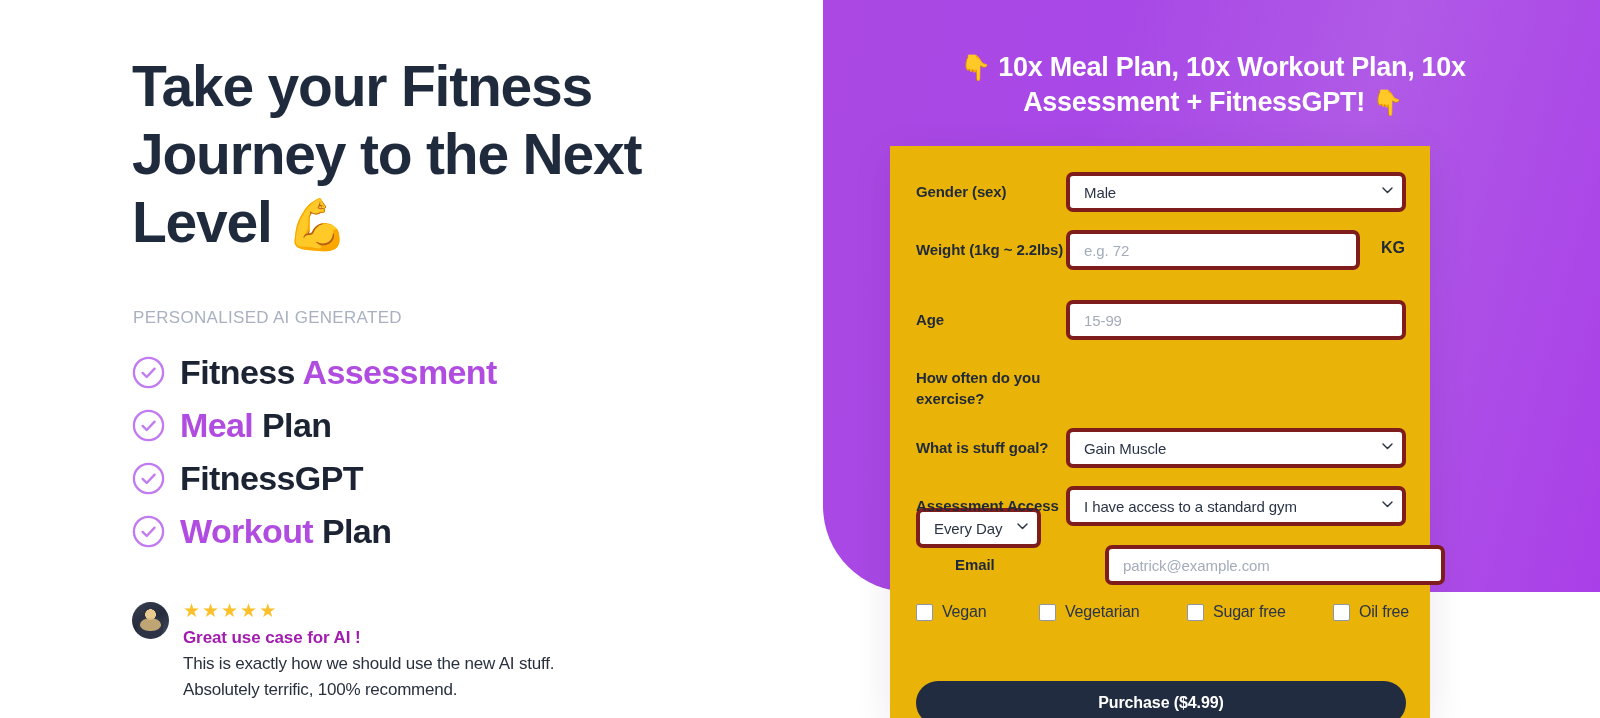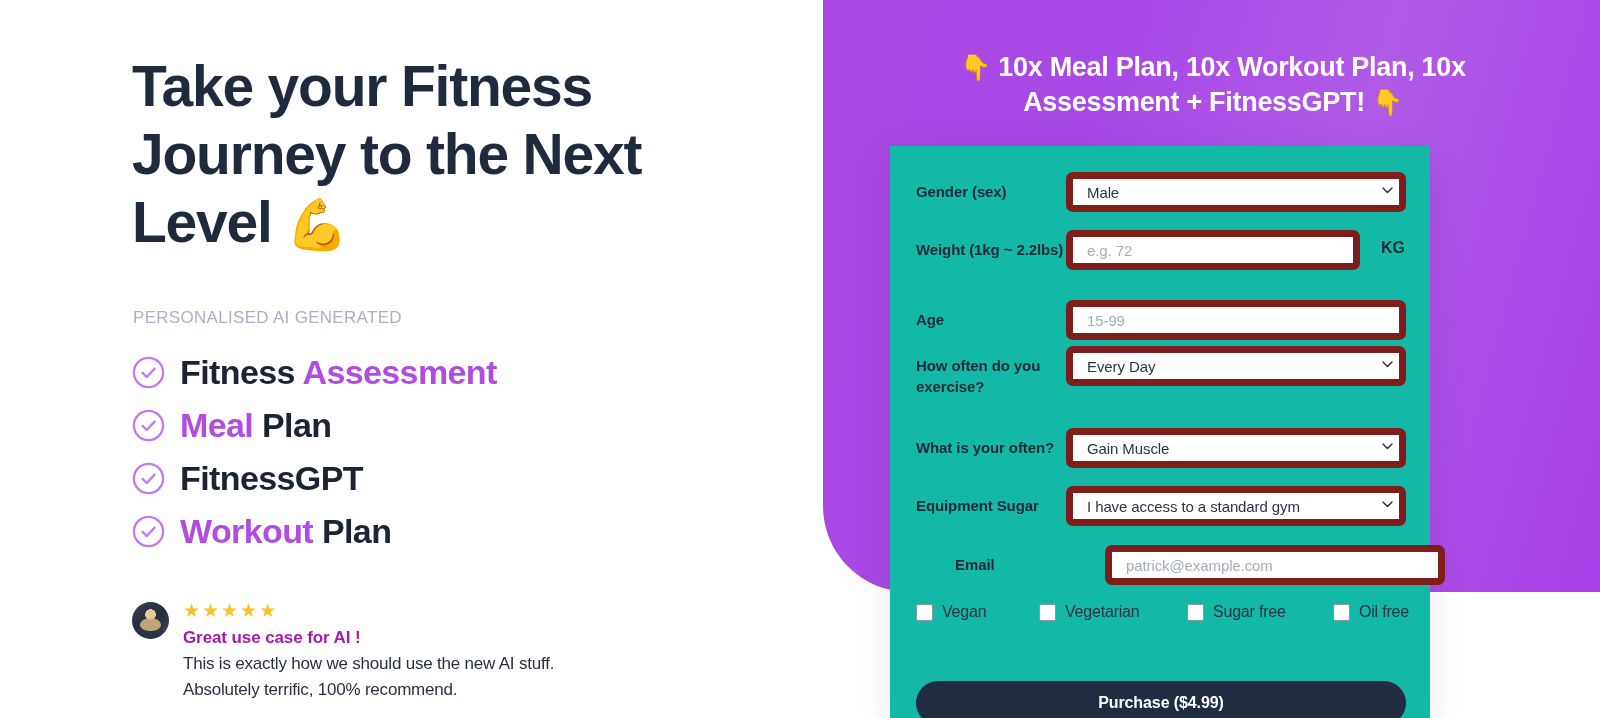--- a/index.html
+++ b/index.html
@@ -136,21 +136,21 @@
   }
   .point-emoji { font-size: 25px; }
 
   
   .form-card {
     position: absolute;
     left: 890px;
     top: 146px;
     width: 540px;
     height: 572px;
-    background: #14b8a6;
+    background: #eab308;
     box-shadow: 0 10px 36px rgba(40, 20, 70, 0.10);
   }
 
   .form-row {
     position: absolute;
     left: 26px;
     width: 490px;
     display: flex;
     align-items: flex-start;
   }
@@ -162,21 +162,21 @@
     color: #1f2937;
     line-height: 21px;
     padding-top: 9px;
     letter-spacing: -0.1px;
   }
   .field-wrap { position: relative; flex: 1 1 auto; }
 
   .control {
     width: 100%;
     height: 40px;
-    border: 7px solid #7f1d1d;
+    border: 4px solid #7f1d1d;
     border-radius: 7px;
     background: #ffffff;
     font-size: 15px;
     color: #2b3445;
     padding: 0 14px;
     font-family: "Liberation Sans", sans-serif;
     outline: none;
     letter-spacing: -0.1px;
   }
   .control::placeholder { color: #a4acba; }
@@ -336,46 +336,46 @@
       </div>
     </div>
 
     <div class="form-row" style="top:154px;">
       <div class="field-label">Age</div>
       <div class="field-wrap">
         <input class="control" type="text" value="" placeholder="15-99" style="">
       </div>
     </div>
 
-    <div class="form-row" style="top:200px;">
+    <div class="form-row" style="top:212px;flex-direction:column;">
       <div class="field-label">How often do you exercise?</div>
       <div class="field-wrap">
         <select class="control select-ctl">
           <option>Every Day</option>
         </select>
         <svg class="chev" viewBox="0 0 11 7" fill="none">
           <path d="M1 1 L5.5 5.6 L10 1" stroke="#2b3445" stroke-width="1.4" stroke-linecap="round" stroke-linejoin="round"></path>
         </svg>
       </div>
     </div>
 
     <div class="form-row" style="top:282px;">
-      <div class="field-label">What is your often?</div>
+      <div class="field-label">What is stuff goal?</div>
       <div class="field-wrap">
         <select class="control select-ctl">
           <option>Gain Muscle</option>
         </select>
         <svg class="chev" viewBox="0 0 11 7" fill="none">
           <path d="M1 1 L5.5 5.6 L10 1" stroke="#2b3445" stroke-width="1.4" stroke-linecap="round" stroke-linejoin="round"></path>
         </svg>
       </div>
     </div>
 
     <div class="form-row" style="top:340px;">
-      <div class="field-label">Equipment Sugar</div>
+      <div class="field-label">Assessment Access</div>
       <div class="field-wrap">
         <select class="control select-ctl">
           <option>I have access to a standard gym</option>
         </select>
         <svg class="chev" viewBox="0 0 11 7" fill="none">
           <path d="M1 1 L5.5 5.6 L10 1" stroke="#2b3445" stroke-width="1.4" stroke-linecap="round" stroke-linejoin="round"></path>
         </svg>
       </div>
     </div>
 

